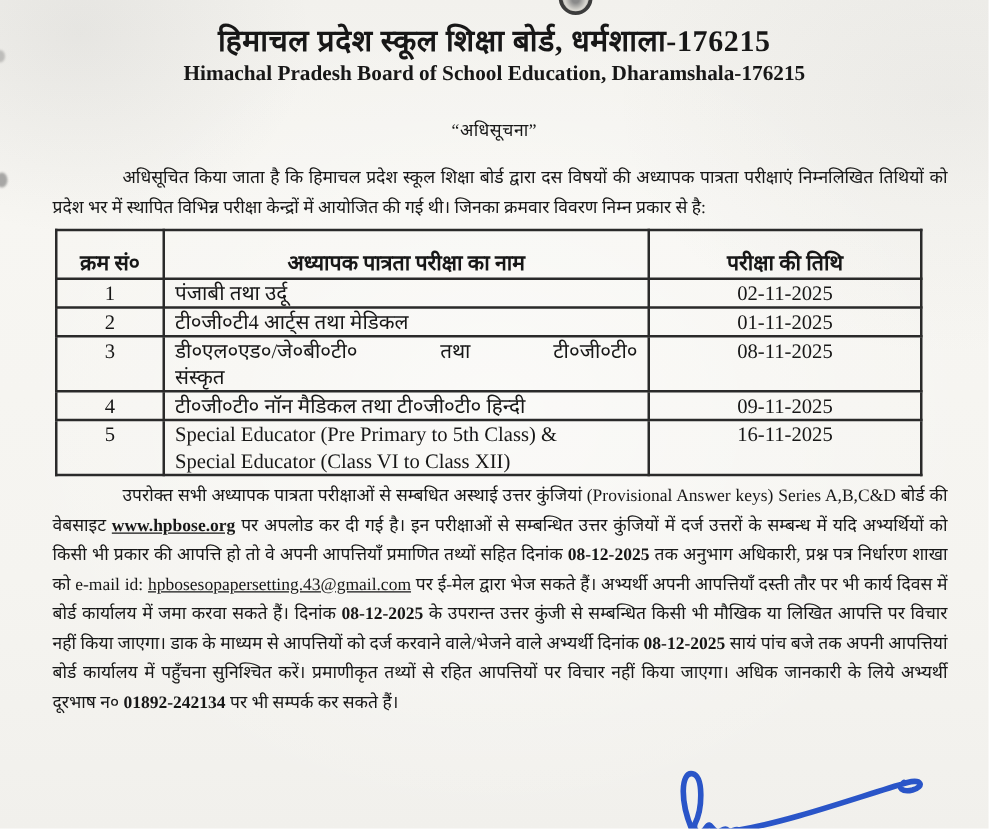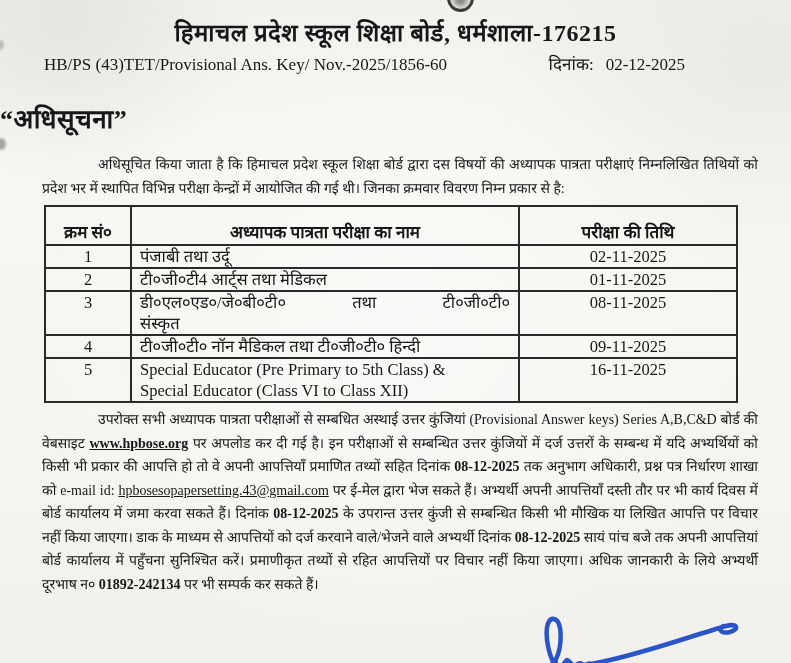--- a/index.html
+++ b/index.html
@@ -34,22 +34,22 @@
     text-align:center;margin-top:1px;
     font-size:17px;font-weight:bold;
   }
   .ref-row{
     display:flex;justify-content:space-between;align-items:baseline;
     margin:4px 106px 0 44px;
     font-size:17px;
   }
   .ref-date .lbl{margin-right:12px;}
   .heading{
-    margin-top:25px;
-    font-size:26px;font-weight:bold;letter-spacing:.5px;
+    text-align:center;margin-top:25px;
+    font-size:14px;font-weight:normal;letter-spacing:.5px;
   }
   .para{
     font-size:14px;line-height:23.5px;
     text-align:justify;
   }
   .intro{
     margin:17px 33px 5px 42px;
     text-indent:56px;
   }
   .closing{
@@ -84,27 +84,22 @@
 <body>
 
 <div class="page">
 
   <div class="smudge s1"></div>
   <div class="smudge s2"></div>
 
   <div class="emblem"></div>
 
   <div class="title-hi">हिमाचल प्रदेश स्कूल शिक्षा बोर्ड, धर्मशाला-176215</div>
+  <div class="title-en">Himachal Pradesh Board of School Education, Dharamshala-176215</div>
 
-  <div class="ref-row">
-    <span>HB/PS (43)TET/Provisional Ans. Key/ Nov.-2025/1856-60</span>
-    <span class="ref-date">
-      <span class="lbl">दिनांक:</span><span>02-12-2025</span>
-    </span>
-  </div>
 
   <div class="heading">“अधिसूचना”</div>
 
   <p class="para intro">अधिसूचित किया जाता है कि हिमाचल प्रदेश स्कूल शिक्षा बोर्ड द्वारा दस विषयों की अध्यापक पात्रता परीक्षाएं निम्नलिखित तिथियों को प्रदेश भर में स्थापित विभिन्न परीक्षा केन्द्रों में आयोजित की गई थी। जिनका क्रमवार विवरण निम्न प्रकार से है:</p>
 
   <table class="sched">
     <colgroup>
         <col class="c-sn">
         <col class="c-name">
         <col class="c-date">

